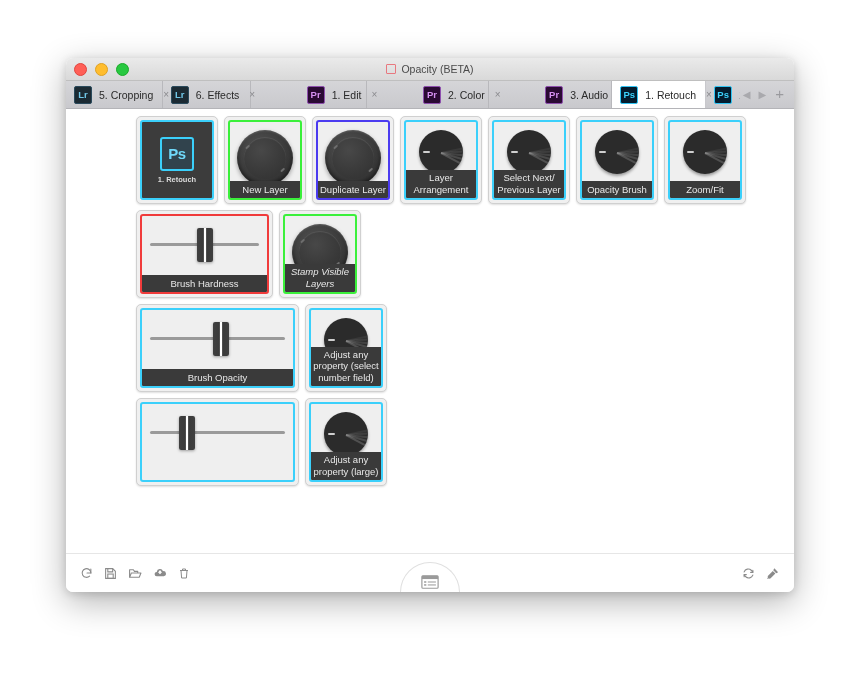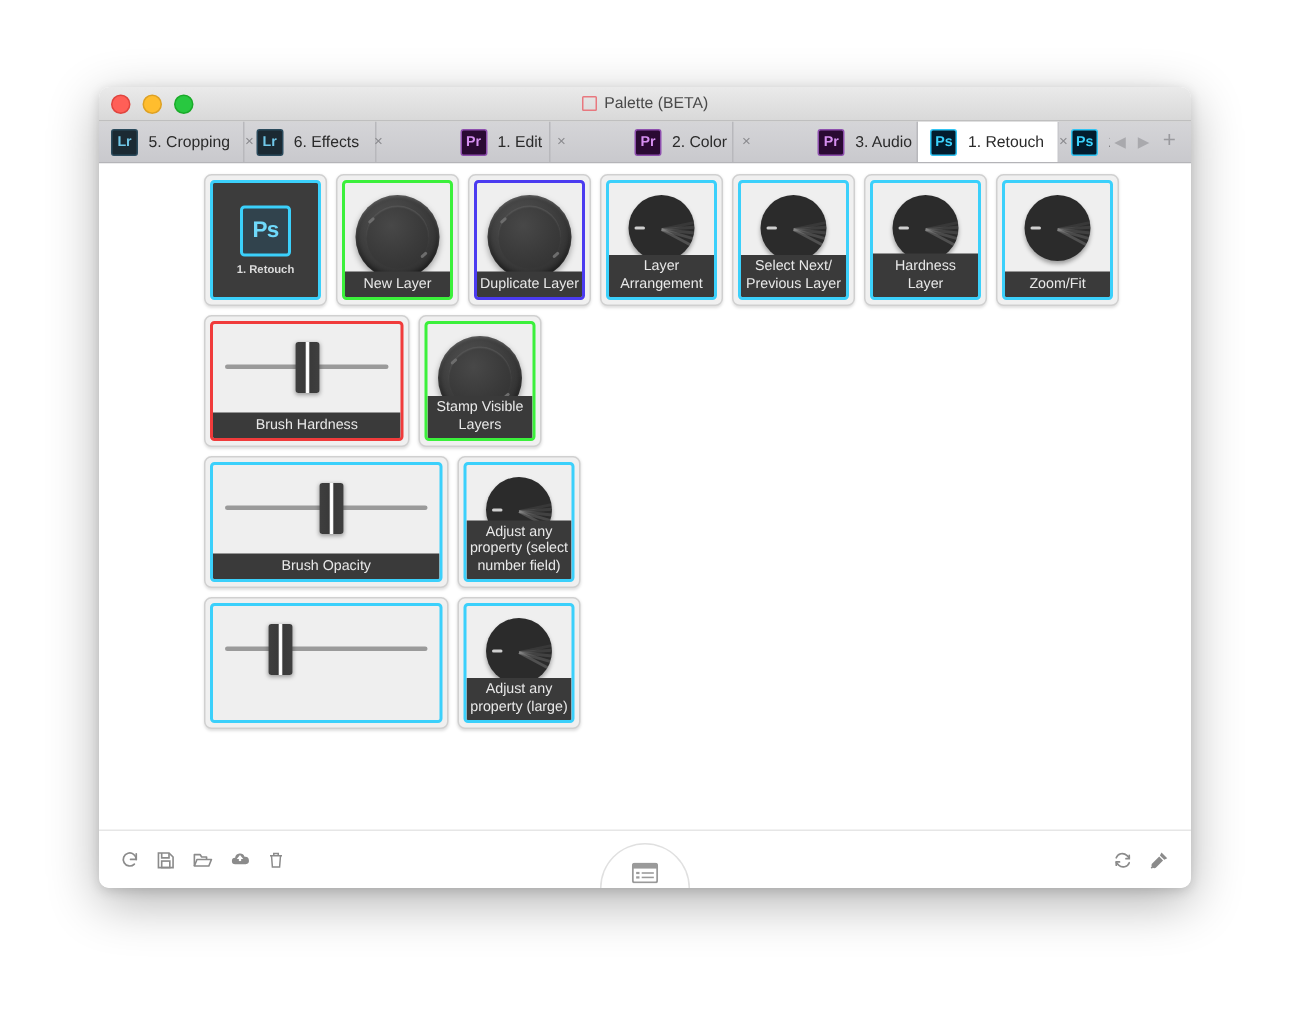--- a/index.html
+++ b/index.html
@@ -377,21 +377,21 @@
   <div class="window">
 
     <div class="titlebar">
       <div class="traffic">
         <div class="light red"></div>
         <div class="light yellow"></div>
         <div class="light green"></div>
       </div>
       <div class="title-center">
         <div class="title-icon"></div>
-        <div class="title-text">Palette (BETA)</div>
+        <div class="title-text">Opacity (BETA)</div>
       </div>
     </div>
 
     <div class="tabbar">
       <div id="tabs-host" style="display:flex;align-items:stretch;min-width:0;">
           <div class="tab">
             <div class="app-badge lr">Lr</div>
             <div class="tab-label">5. Cropping</div>
             <div class="tab-close">×</div>
           </div>
@@ -498,21 +498,21 @@
                 <div class="knob-wrap" style="top: 8px;">
                   <div class="knob-small">
                     <div class="fan" style="transform: rotate(-12deg); opacity: 0.27;"></div>
                     <div class="fan" style="transform: rotate(-4deg); opacity: 0.36;"></div>
                     <div class="fan" style="transform: rotate(6deg); opacity: 0.47;"></div>
                     <div class="fan" style="transform: rotate(16deg); opacity: 0.58;"></div>
                     <div class="fan" style="transform: rotate(28deg); opacity: 0.72;"></div>
                     <div class="notch"></div>
                   </div>
                 </div>
-                <div class="tile-label">Hardness Layer</div>
+                <div class="tile-label">Opacity Brush</div>
               </div>
             </div>
             <div class="tile" style="width: 82px; height: 88px;">
               <div class="tile-inner" style="border-color: rgb(59, 208, 251);">
                 <div class="knob-wrap" style="top: 8px;">
                   <div class="knob-small">
                     <div class="fan" style="transform: rotate(-12deg); opacity: 0.27;"></div>
                     <div class="fan" style="transform: rotate(-4deg); opacity: 0.36;"></div>
                     <div class="fan" style="transform: rotate(6deg); opacity: 0.47;"></div>
                     <div class="fan" style="transform: rotate(16deg); opacity: 0.58;"></div>
@@ -527,21 +527,21 @@
         <div class="row" id="row3">
             <div class="tile" style="width: 137px; height: 88px;">
               <div class="tile-inner" style="border-color: rgb(240, 59, 59);">
                 <div class="slider-area">
                   <div class="slider-track"></div>
                   <div class="slider-thumb" style="left: calc(50% - 8px);"></div>
                 </div>
                 <div class="tile-label">Brush Hardness</div>
               </div>
             </div>
-            <div class="tile" style="width: 82px; height: 88px;">
+            <div class="tile" style="width: 82px; height: 88px; font-style: italic;">
               <div class="tile-inner" style="border-color: rgb(59, 240, 59);">
                 <div class="knob-wrap" style="top: 8px;">
                   <div class="knob-big">
                     <div class="tickA"></div>
                     <div class="tickB"></div>
                   </div>
                 </div>
                 <div class="tile-label two">Stamp Visible<br>Layers</div>
               </div>
             </div>

